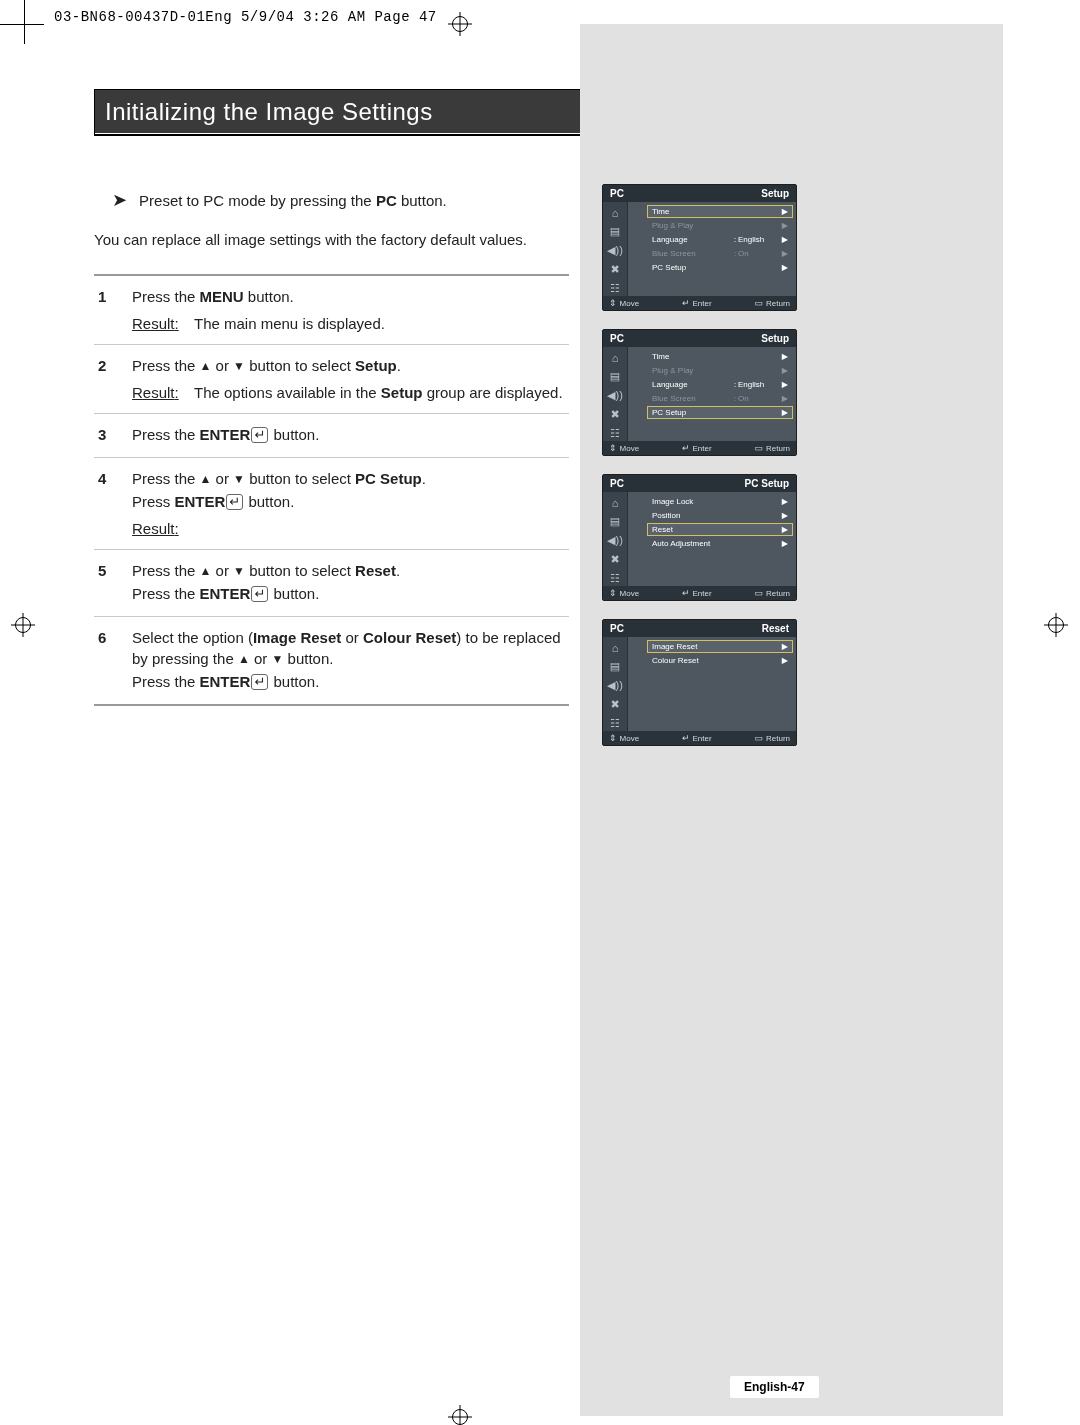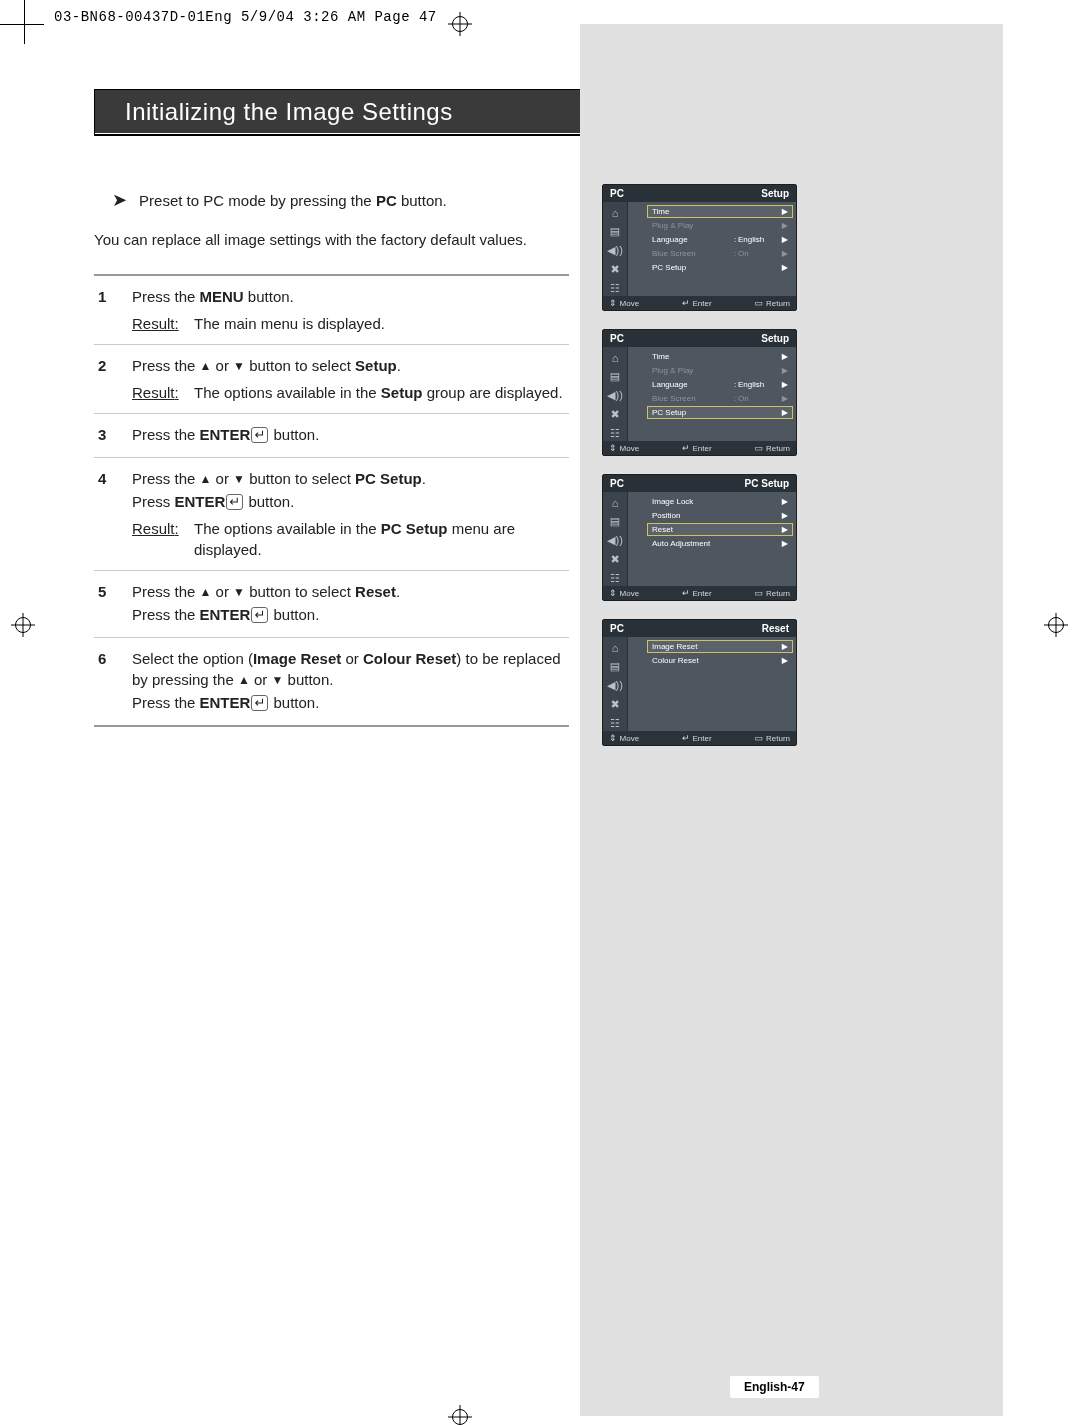--- a/index.html
+++ b/index.html
@@ -39,21 +39,21 @@
     height: 43px;
     width: 608px;
     background: #3a3a3a;
     display: flex;
     align-items: center;
   }
   .title-text {
     color: #fff;
     font-size: 24px;
     letter-spacing: 0.5px;
-    padding-left: 30px;
+    padding-left: 10px;
   }
   
   .content {
     position: absolute;
     left: 94px;
     top: 190px;
     width: 475px;
     font-size: 15px;
     line-height: 1.4;
     color: #222;
@@ -277,21 +277,20 @@
           <p>Press the <span class="b">ENTER</span><span class="enter-icon">↵</span> button.</p>
         </div>
       </div>
       <div class="step-row">
         <div class="step-num">4</div>
         <div class="step-body">
           <p>Press the <span class="tri-up">▲</span> or <span class="tri-down">▼</span> button to select <span class="b">PC Setup</span>.</p>
           <p>Press <span class="b">ENTER</span><span class="enter-icon">↵</span> button.</p>
           <div class="result-row">
             <div class="result-label">Result</div>
-            <div class="result-text">The options available in the <span class="b">PC Setup</span> menu are displayed.</div>
           </div>
         </div>
       </div>
       <div class="step-row">
         <div class="step-num">5</div>
         <div class="step-body">
           <p>Press the <span class="tri-up">▲</span> or <span class="tri-down">▼</span> button to select <span class="b">Reset</span>.</p>
           <p>Press the <span class="b">ENTER</span><span class="enter-icon">↵</span> button.</p>
         </div>
       </div>

